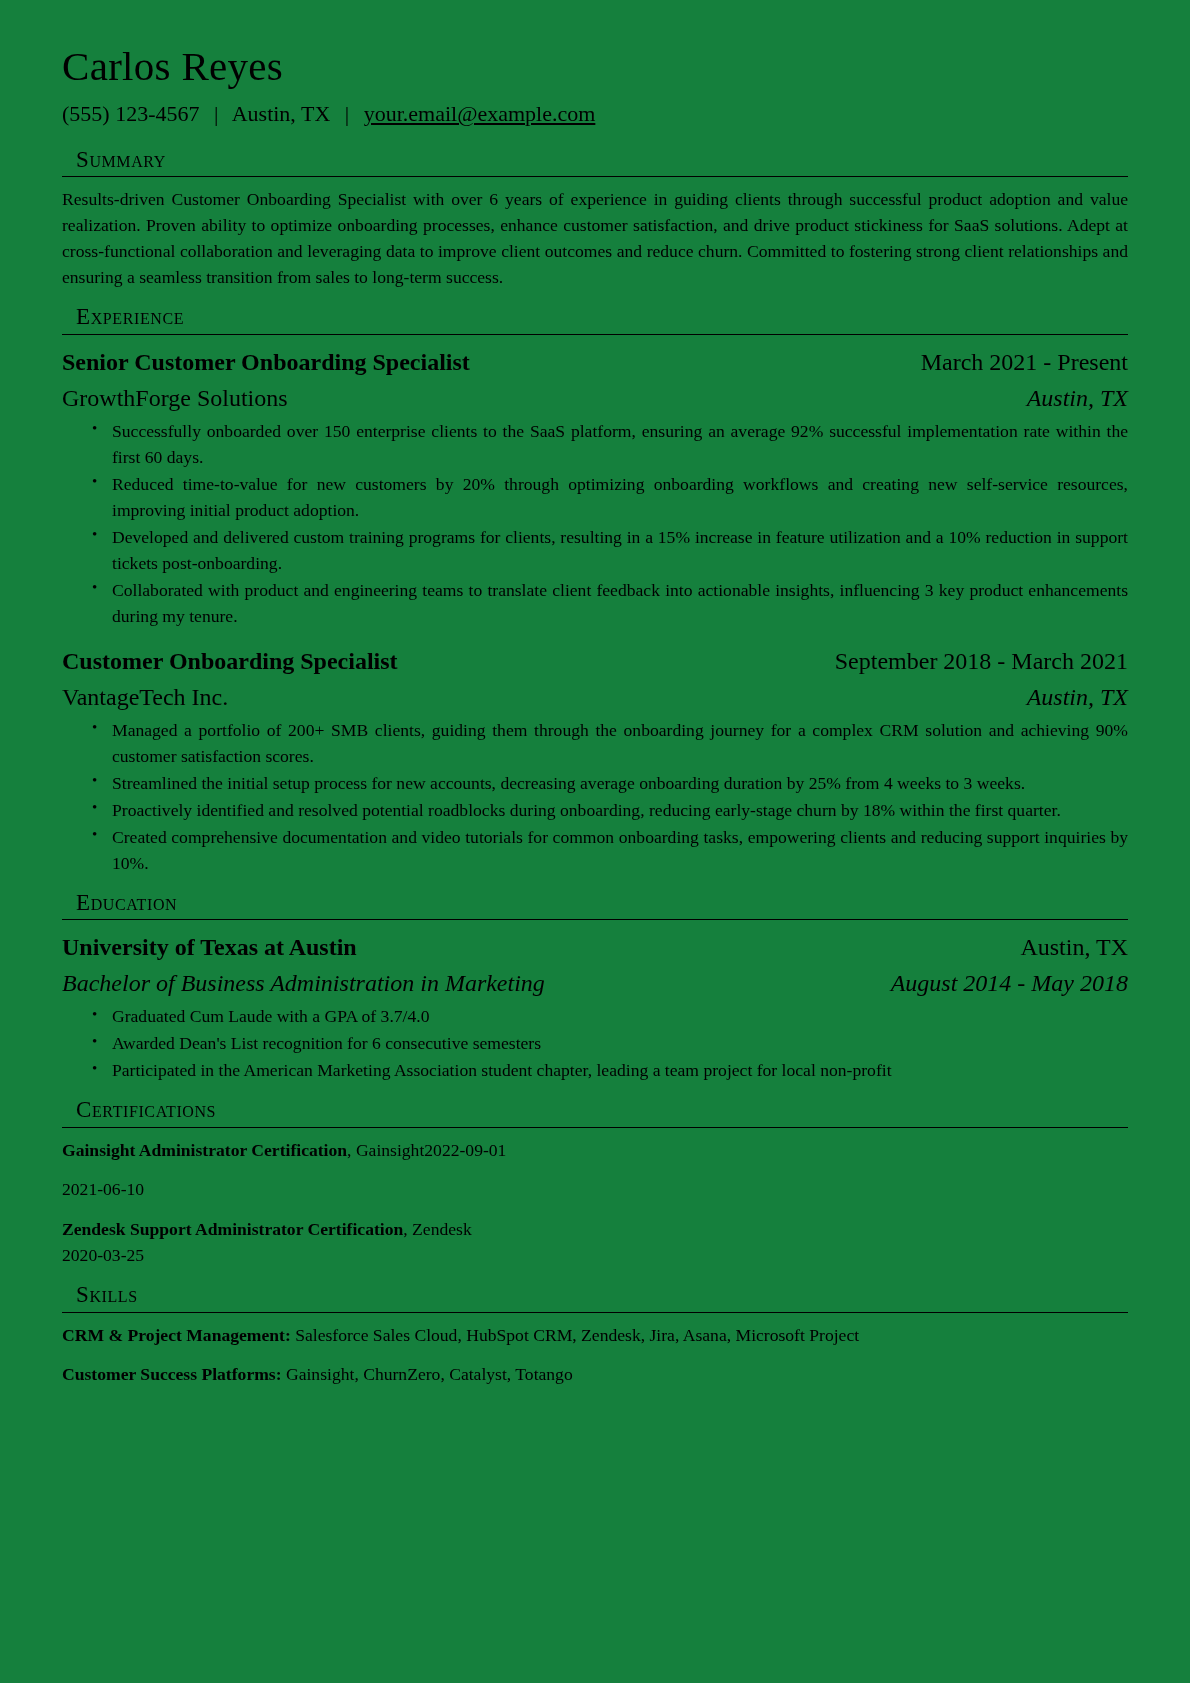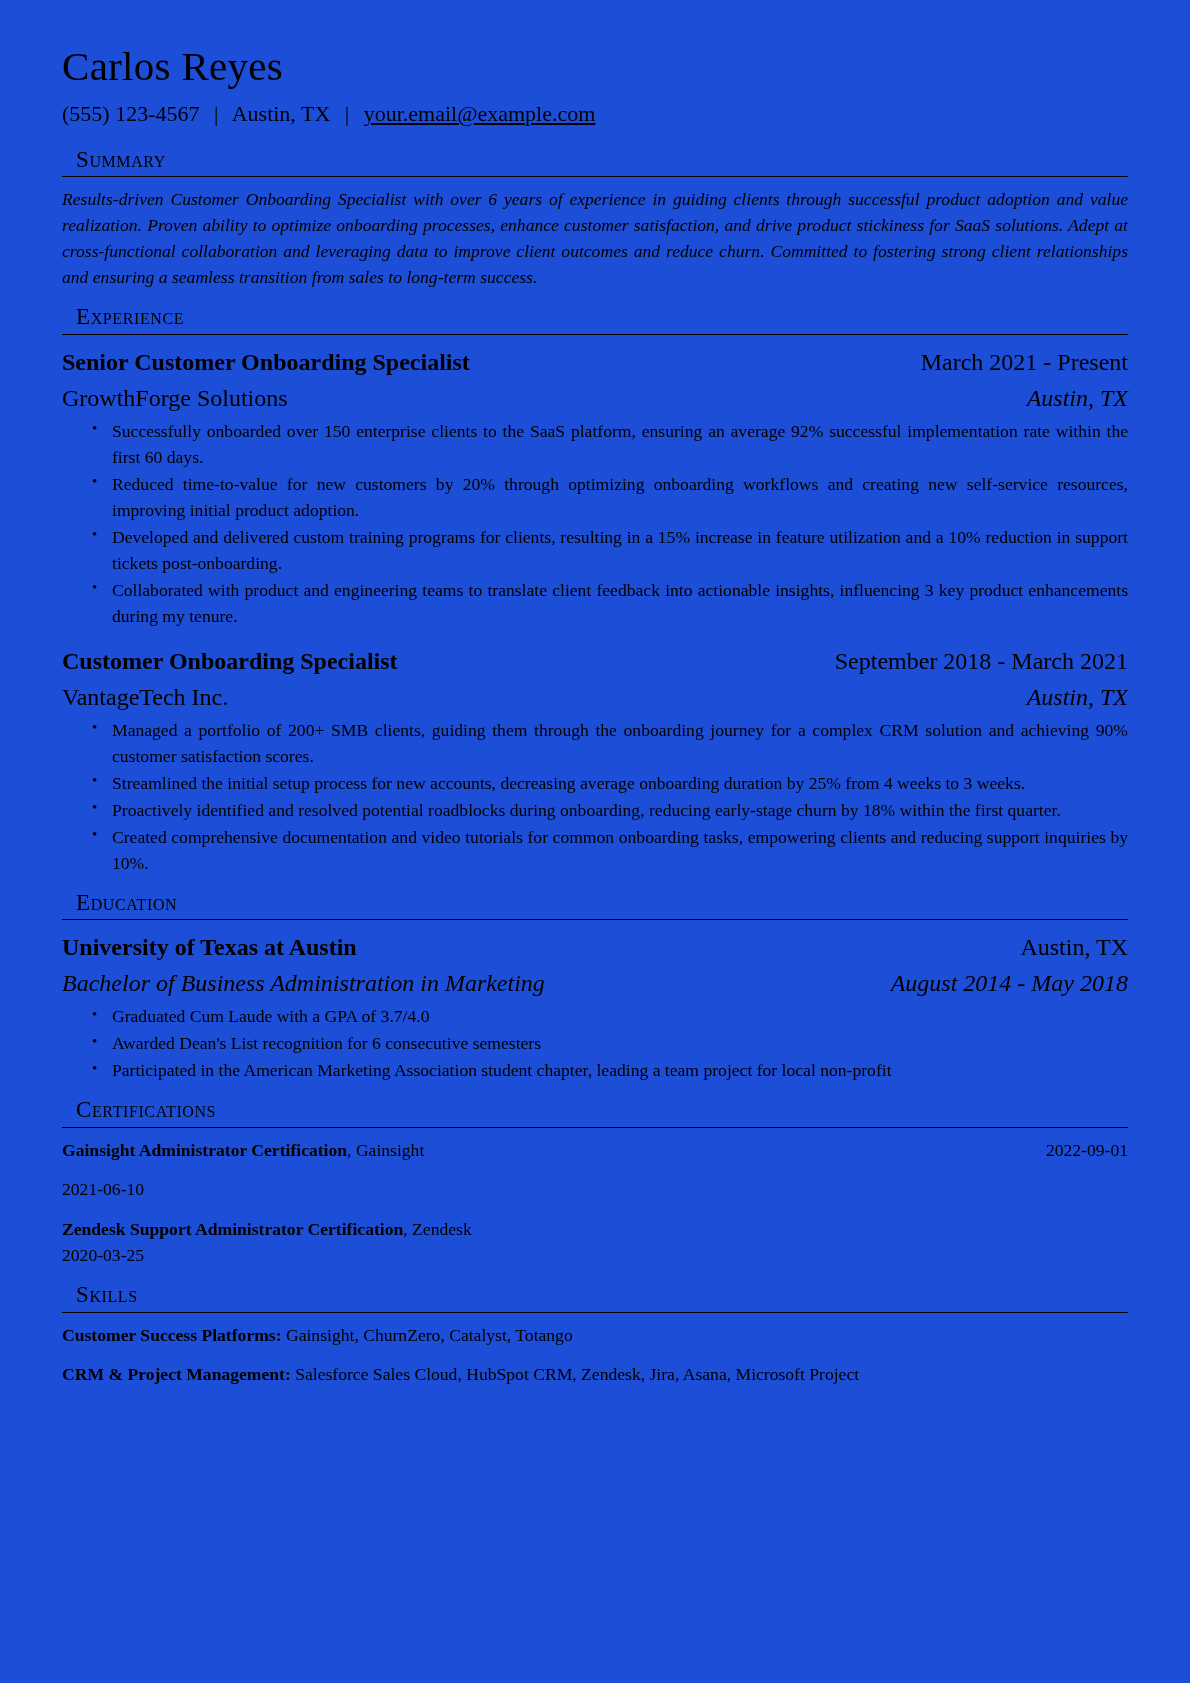--- a/index.html
+++ b/index.html
@@ -8,21 +8,21 @@
     background: #ffffff;
   }
   body {
     font-family: "Liberation Serif", "DejaVu Serif", serif;
     color: #000000;
   }
   .page {
     width: 1190px;
     min-height: 1683px;
     margin: 0 auto;
-    background: #1d4ed8;
+    background: #15803d;
     box-sizing: border-box;
     padding: 44px 62px 40px 62px;
     position: relative;
   }
 
   
   .name {
     font-size: 41px;
     line-height: 1.12;
     font-weight: normal;
@@ -62,21 +62,20 @@
     height: 0;
   }
 
   
   .para {
     font-size: 17.6px;
     line-height: 1.48;
     text-align: justify;
     margin: 0 0 4px 0;
     hyphens: auto;
-    font-style: italic;
   }
 
   
   .entry {
     margin-bottom: 2px;
   }
   .entry + .entry {
     margin-top: 14px;
   }
   .row {
@@ -117,21 +116,21 @@
     content: "\2022";
     position: absolute;
     left: 0;
     top: -0.5px;
     font-size: 15px;
   }
 
   
   .cert-row {
     display: flex;
-    justify-content: space-between;
+    justify-content: flex-start;
     align-items: baseline;
     font-size: 17.6px;
     line-height: 1.5;
     margin-bottom: 13px;
   }
   .cert-row:last-child { margin-bottom: 2px; flex-direction: column; }
 
   
   .skill-line {
     font-size: 17.6px;
@@ -240,23 +239,23 @@
       <span class="left"><span class="b">Zendesk Support Administrator Certification</span><span>, <span>Zendesk</span></span></span>
       <span class="right">2020-03-25</span>
     </div>
   </div>
 
   <div class="section">
     <div class="section-title">Skills</div>
     <hr class="rule">
 
     <div class="skill-line">
+      <span class="b">CRM &amp; Project Management:</span>
+      <span>Salesforce Sales Cloud, HubSpot CRM, Zendesk, Jira, Asana, Microsoft Project</span>
+    </div>
+
+    <div class="skill-line">
       <span class="b">Customer Success Platforms:</span>
       <span>Gainsight, ChurnZero, Catalyst, Totango</span>
     </div>
-
-    <div class="skill-line">
-      <span class="b">CRM &amp; Project Management:</span>
-      <span>Salesforce Sales Cloud, HubSpot CRM, Zendesk, Jira, Asana, Microsoft Project</span>
-    </div>
   </div>
 
 </div>
 
 </body></html>

